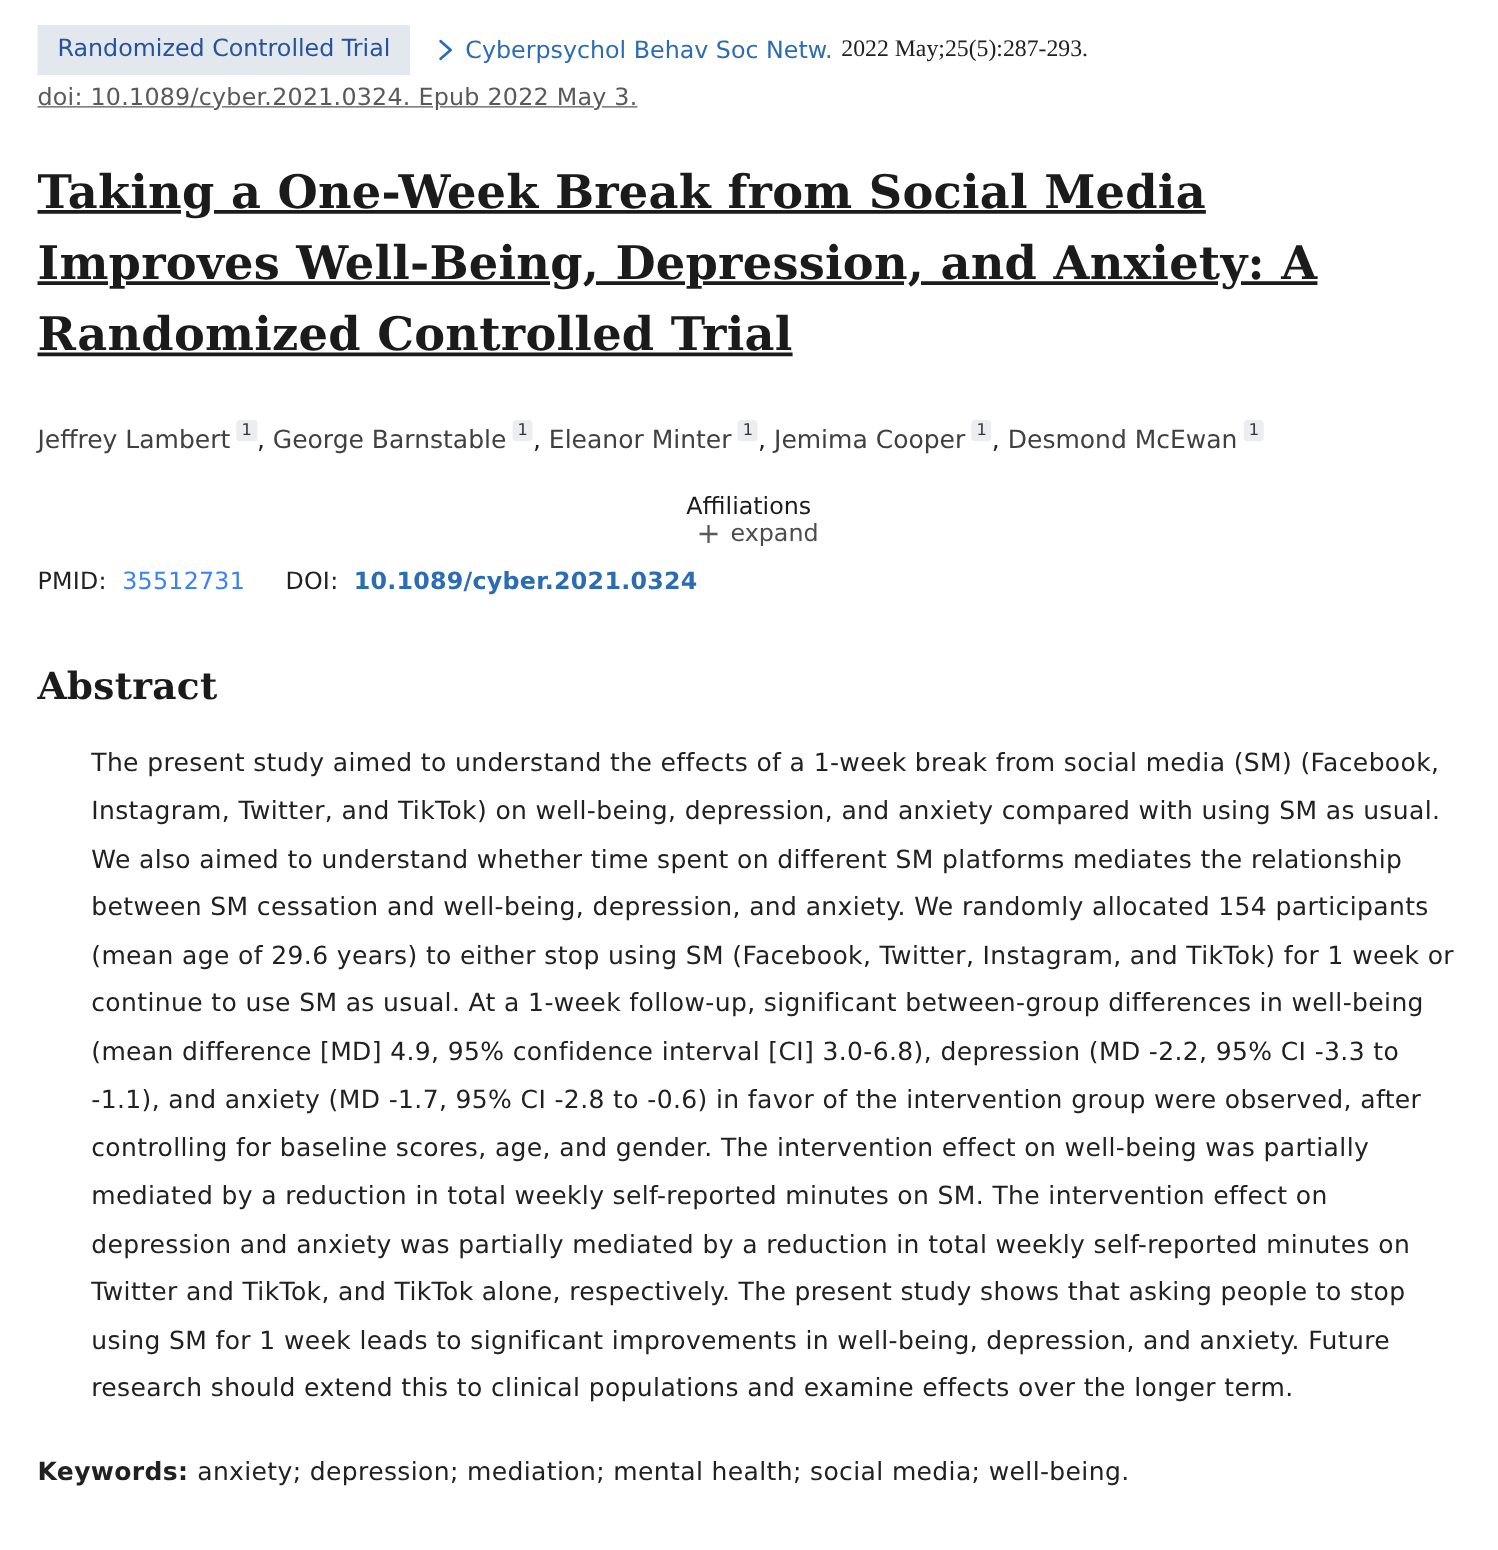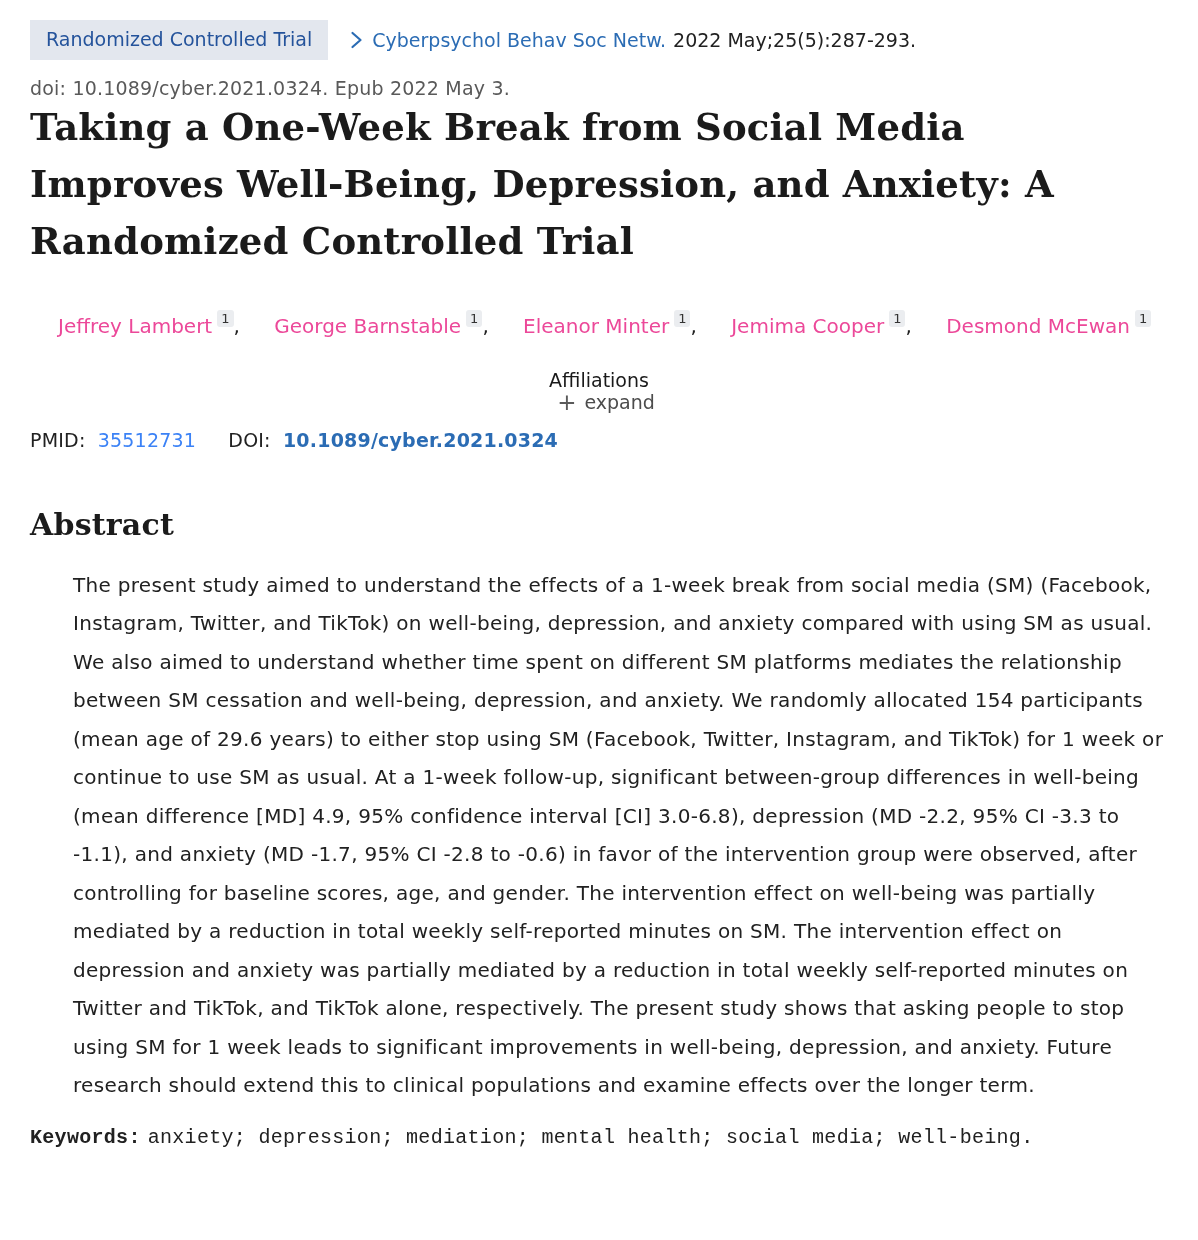--- a/index.html
+++ b/index.html
@@ -36,49 +36,52 @@
     margin: 0 9px 0 22px;
   }
   .journal-link {
     color: #2b6cb4;
     text-decoration: none;
     cursor: pointer;
   }
   .citation-rest {
     color: #212121;
     margin-left: 7px;
+    font-family: Liberation Serif, serif;
   }
   .doi-line {
-    margin-top: 17px;
+    margin-top: 7px;
     font-size: 19px;
     color: #595959;
     letter-spacing: 0.2px;
+    text-decoration: underline;
   }
 
   
   h1.article-title {
     font-family: "DejaVu Serif", "Liberation Serif", serif;
     font-weight: 700;
     font-size: 37px;
     line-height: 57px;
     color: #1b1b1b;
-    letter-spacing: 0.2px;
+    margin-top: 36px;
+    letter-spacing: 0.2px;
+    text-decoration: underline;
   }
 
   
   .authors {
     margin-top: 40px;
     font-size: 20px;
     line-height: 1.5;
   }
   .author-link {
-    color: #ec4899;
+    color: #404040;
     text-decoration: none;
     cursor: pointer;
-    margin-left: 28px;
   }
   .author-sup {
     display: inline-block;
     font-size: 13px;
     line-height: 17px;
     color: #333333;
     background: #ebedf0;
     border-radius: 3px;
     padding: 0 4px;
     vertical-align: 10px;
@@ -145,26 +148,25 @@
     font-size: 20px;
     line-height: 38.5px;
     color: #212121;
     letter-spacing: 0.3px;
     max-width: 1140px;
     margin-left: 43px;
   }
 
   
   p.keywords-line {
-    margin-top: 14px;
+    margin-top: 28px;
     font-size: 20px;
     line-height: 38.5px;
     letter-spacing: 0.3px;
     color: #212121;
-    font-family: Liberation Mono, monospace;
   }
   .keywords-label { font-weight: 700; margin-right: 7px; }
 </style>
 </head>
 <body>
 
 <div class="page">
 
   <div class="topline">
     <span class="pub-type-badge">Randomized Controlled Trial</span>

